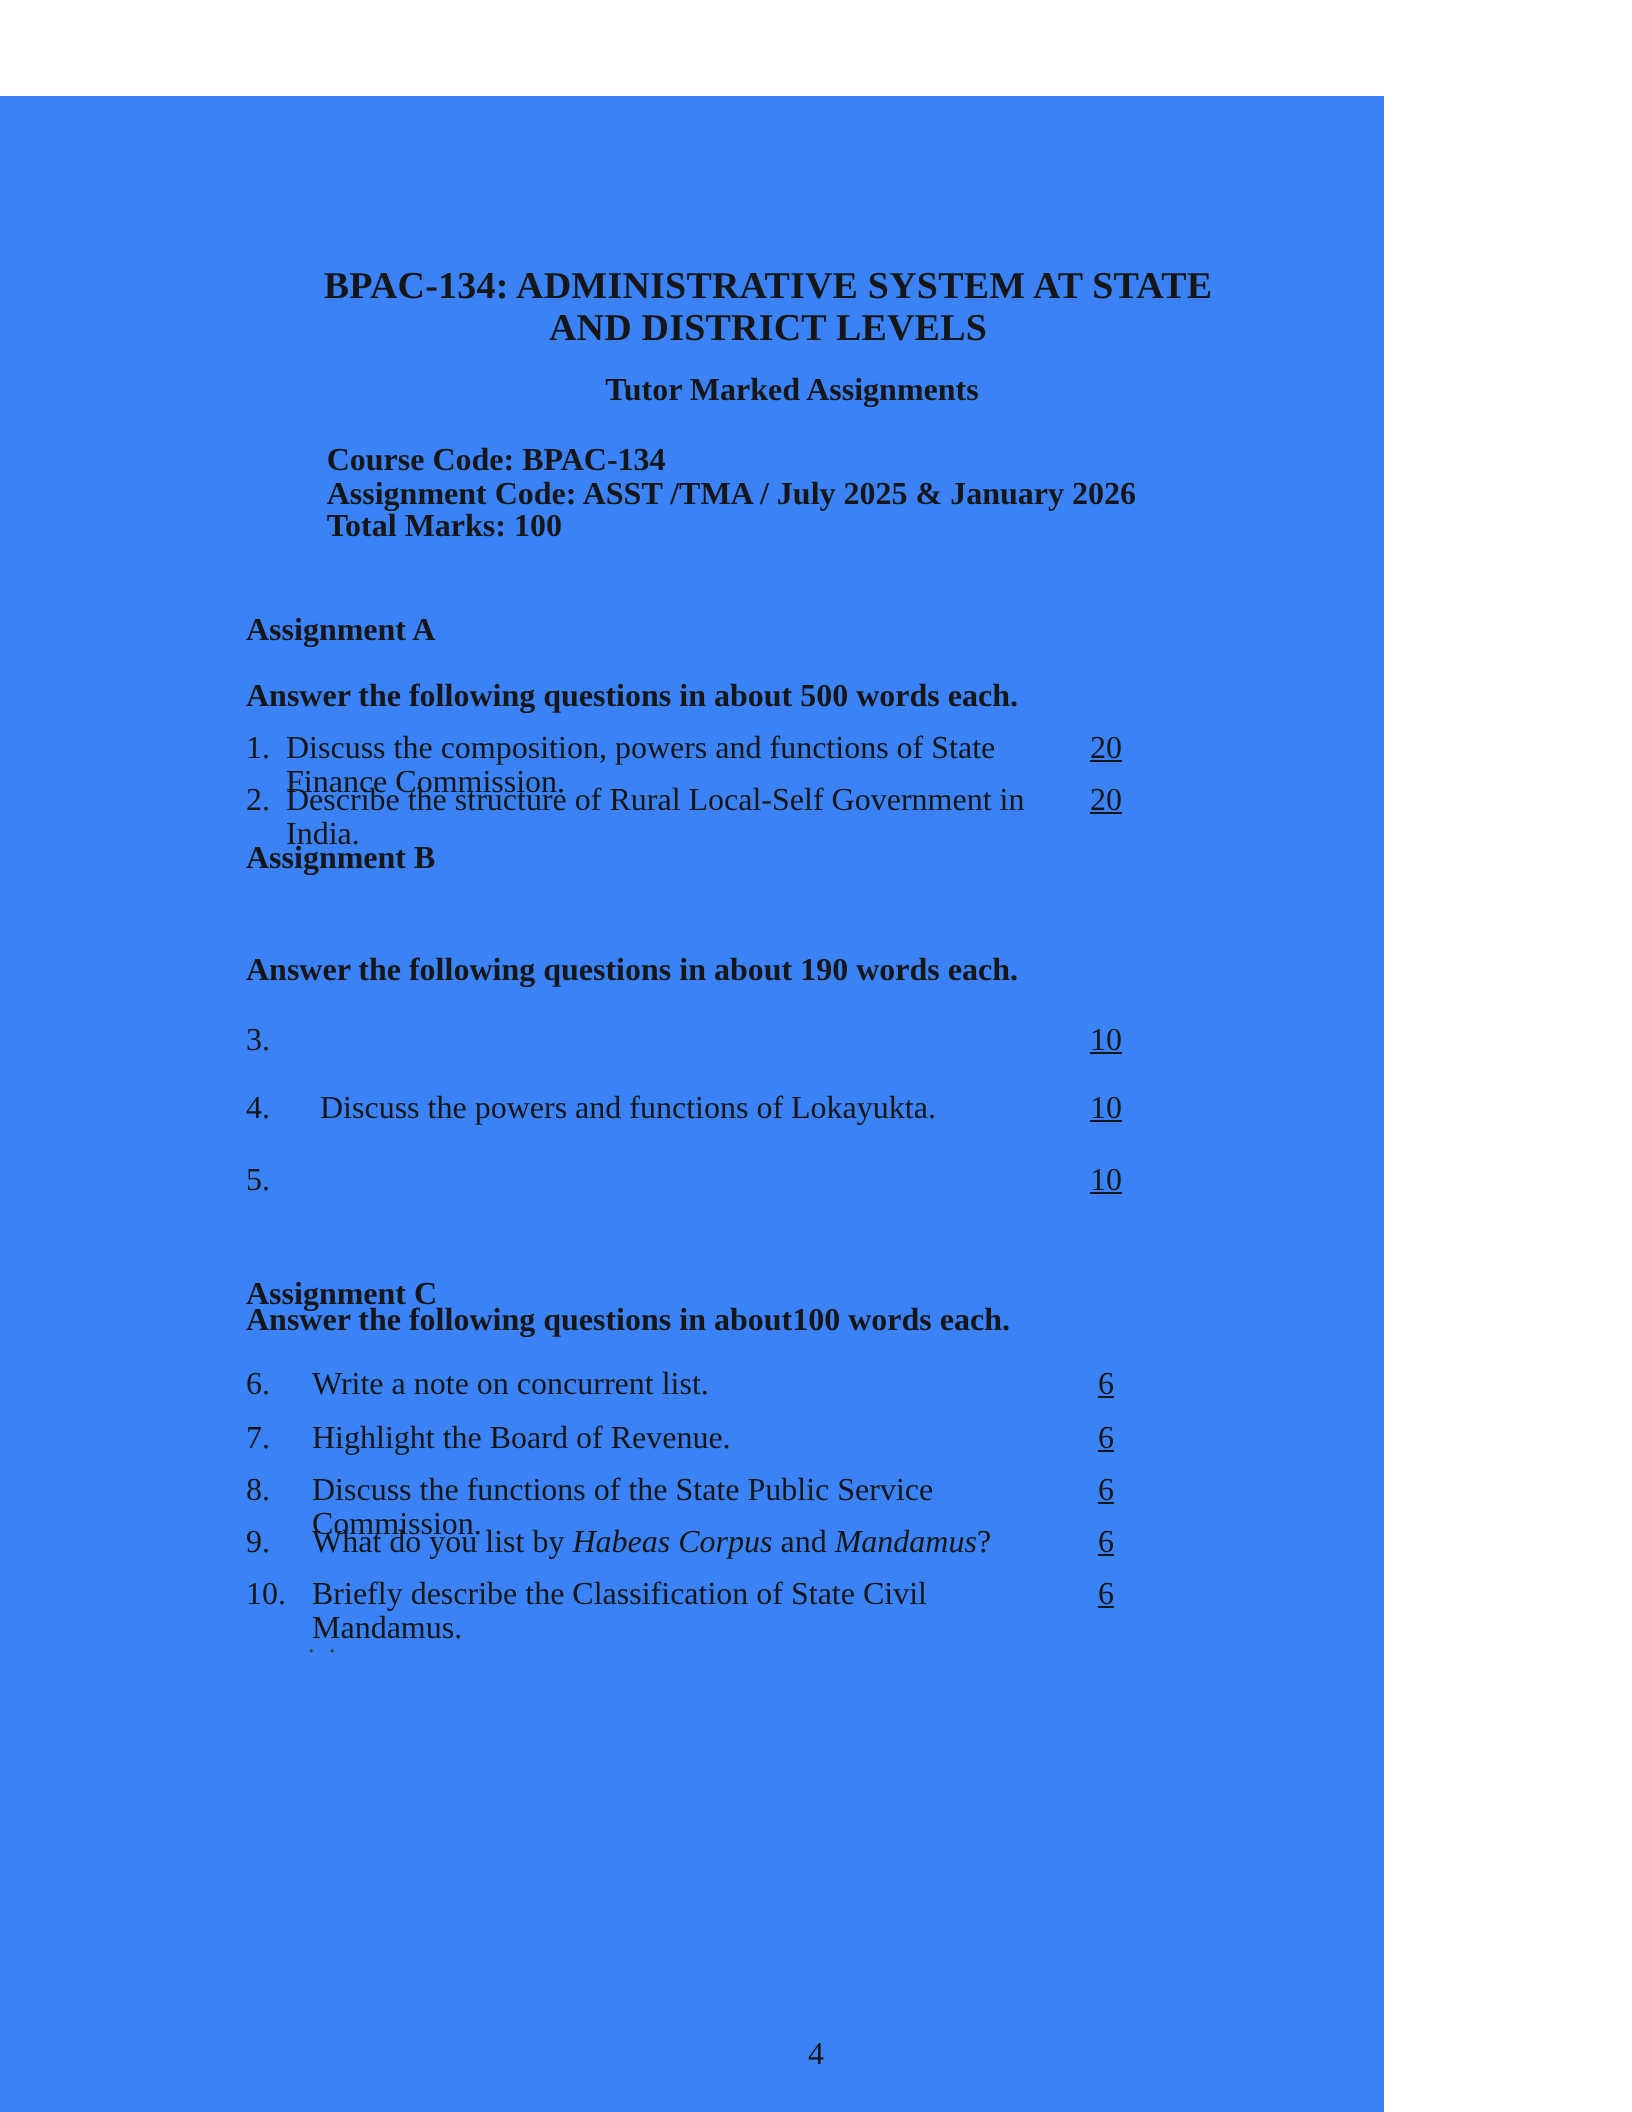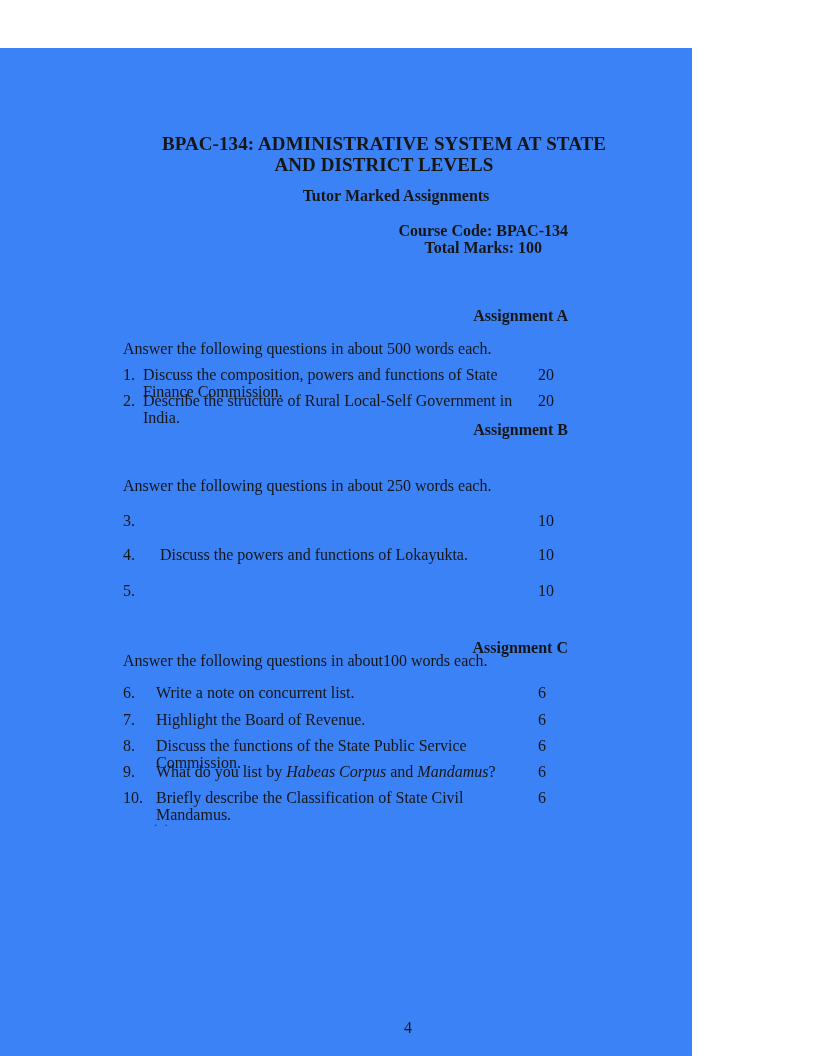--- a/index.html
+++ b/index.html
@@ -37,39 +37,39 @@
     text-align: center;
     font-weight: bold;
     font-size: 16px;
     line-height: 17px;
     transform: translateX(-12px);
   }
   .meta {
     position: absolute;
     top: 175px;
     right: 124px;
-    text-align: center;
+    text-align: left;
     font-weight: bold;
     font-size: 16px;
     line-height: 16.5px;
   }
   .sec-heading {
     position: absolute;
     left: 123px;
     right: 124px;
-    text-align: right;
+    text-align: left;
     font-weight: bold;
     font-size: 16px;
     line-height: 17px;
   }
   .instruction {
     position: absolute;
     left: 123px;
     right: 140px;
-    font-weight: normal;
+    font-weight: bold;
     font-size: 16px;
     line-height: 17px;
   }
   .q-row {
     position: absolute;
     left: 123px;
     right: 124px;
     display: flex;
     align-items: baseline;
     font-size: 16px;
@@ -80,21 +80,22 @@
   }
   .q-row.wide .q-num {
     flex-basis: 33px;
   }
   .q-text {
     white-space: pre-wrap;
   }
   .q-marks {
     margin-left: auto;
     flex: 0 0 30px;
-    text-align: left;
+    text-align: center;
+    text-decoration: underline;
   }
   .stray {
     position: absolute;
     left: 154px;
     top: 766px;
     font-size: 13px;
     letter-spacing: 2px;
     color: #3a3a3a;
   }
   .page-number {
@@ -113,39 +114,40 @@
 
   <div class="doc-title">
     <div>BPAC-134: ADMINISTRATIVE SYSTEM AT STATE</div>
     <div>AND DISTRICT LEVELS</div>
   </div>
 
   <div class="subtitle">Tutor Marked Assignments</div>
 
   <div class="meta">
     <div>Course Code: BPAC-134</div>
+    <div>Assignment Code: ASST /TMA / July 2025 &amp; January 2026</div>
     <div>Total Marks: 100</div>
   </div>
 
   <div class="sec-heading" style="top:259px">Assignment A</div>
   <div class="instruction" style="top:292px">Answer the following questions in about 500 words each.</div>
 
   <div class="q-row" style="top:318px">
     <span class="q-num">1.</span>
     <span class="q-text">Discuss the composition, powers and functions of State Finance Commission.</span>
     <span class="q-marks">20</span>
   </div>
   <div class="q-row" style="top:344px">
     <span class="q-num">2.</span>
     <span class="q-text">Describe the structure of Rural Local-Self Government in India.</span>
     <span class="q-marks">20</span>
   </div>
 
   <div class="sec-heading" style="top:373px">Assignment B</div>
-  <div class="instruction" style="top:429px">Answer the following questions in about 250 words each.</div>
+  <div class="instruction" style="top:429px">Answer the following questions in about 190 words each.</div>
 
   <div class="q-row wide" style="top:464px">
     <span class="q-num">3.</span>
     <span class="q-marks">10</span>
   </div>
   <div class="q-row wide" style="top:498px">
     <span class="q-num">4.</span>
     <span class="q-text"> Discuss the powers and functions of Lokayukta.</span>
     <span class="q-marks">10</span>
   </div>

